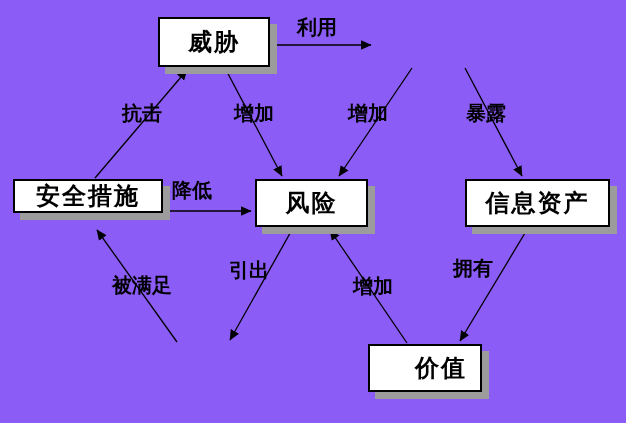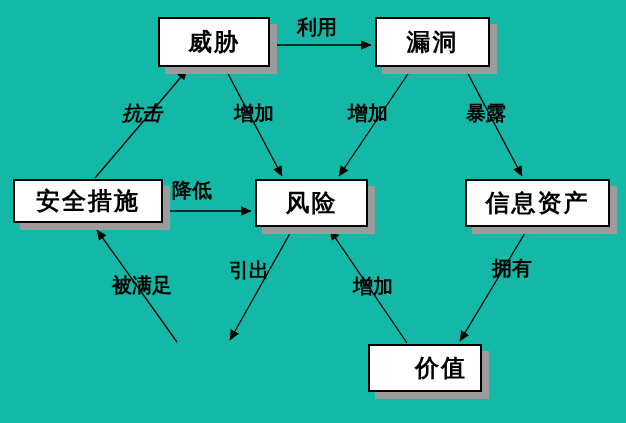--- a/index.html
+++ b/index.html
@@ -4,21 +4,21 @@
 <style>
   * { margin: 0; padding: 0; box-sizing: border-box; }
   html, body {
     background: #ffffff;
     font-family: "Liberation Sans", "DejaVu Sans", sans-serif;
   }
   .canvas {
     position: relative;
     width: 626px;
     height: 423px;
-    background: #14b8a6;
+    background: #8b5cf6;
     overflow: hidden;
   }
   .edges-svg {
     position: absolute;
     left: 0; top: 0;
     width: 626px;
     height: 423px;
   }
   .node {
     position: absolute;
@@ -73,40 +73,37 @@
     <line x1="177" y1="342" x2="97" y2="230" stroke="#000" stroke-width="1.3" marker-end="url(#arrow)"></line>
 
     <line x1="407" y1="343" x2="330" y2="230" stroke="#000" stroke-width="1.3" marker-end="url(#arrow)"></line>
 
     <line x1="528" y1="228" x2="460" y2="341" stroke="#000" stroke-width="1.3" marker-end="url(#arrow)"></line>
   </svg>
 
   <div class="node" style="left:158px; top:17px;  width:112px; height:50px;">
     <span>威胁</span>
   </div>
-  <div class="node" style="left:375px; top:17px;  width:115px; height:50px;">
-    <span>漏洞</span>
-  </div>
-  <div class="node" style="left:13px;  top:179px; width:150px; height:44px;">
+  <div class="node" style="left:13px;  top:179px; width:150px; height:34px;">
     <span>安全措施</span>
   </div>
   <div class="node" style="left:255px; top:179px; width:113px; height:48px;">
     <span>风险</span>
   </div>
   <div class="node" style="left:465px; top:179px; width:145px; height:48px;">
     <span>信息资产</span>
   </div>
   <div class="node" style="left:368px; top:344px; width:114px; height:48px;padding-left:32px;">
     <span>价值</span>
   </div>
 
   <div class="edge-label" style="left:317px; top:27px;">利用</div>
-  <div class="edge-label" style="left:142px; top:113px;font-style:italic;">抗击</div>
+  <div class="edge-label" style="left:142px; top:113px;">抗击</div>
   <div class="edge-label" style="left:254px; top:113px;">增加</div>
   <div class="edge-label" style="left:368px; top:113px;">增加</div>
   <div class="edge-label" style="left:486px; top:113px;">暴露</div>
   <div class="edge-label" style="left:192px; top:190px;">降低</div>
   <div class="edge-label" style="left:249px; top:270px;">引出</div>
   <div class="edge-label" style="left:142px; top:285px;">被满足</div>
   <div class="edge-label" style="left:373px; top:286px;">增加</div>
-  <div class="edge-label" style="left:512px; top:268px;">拥有</div>
+  <div class="edge-label" style="left:473px; top:268px;">拥有</div>
 
 </div>
 
 </body></html>

